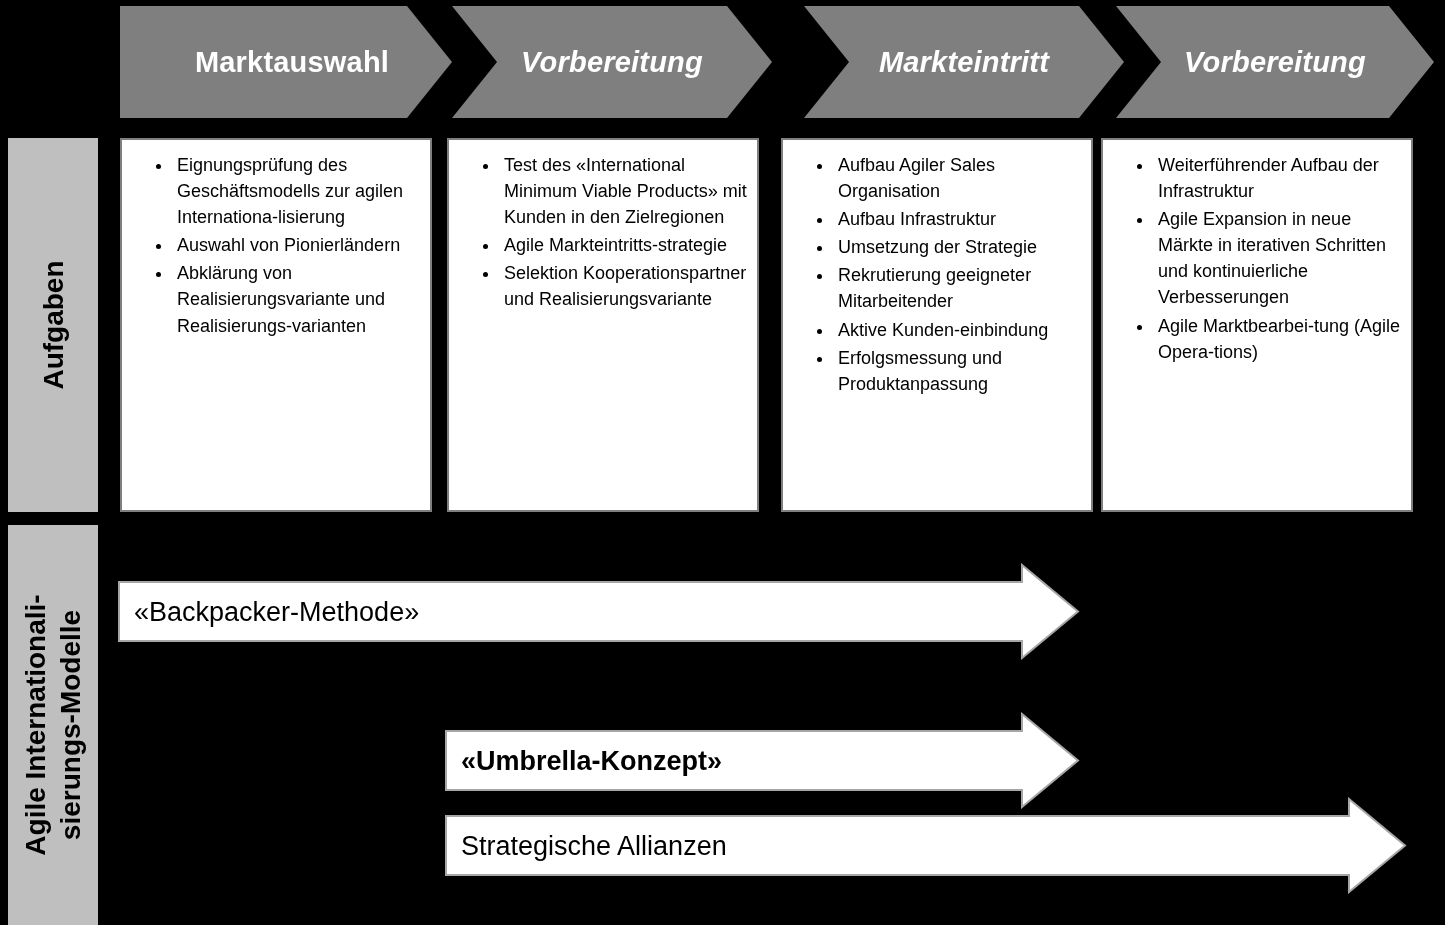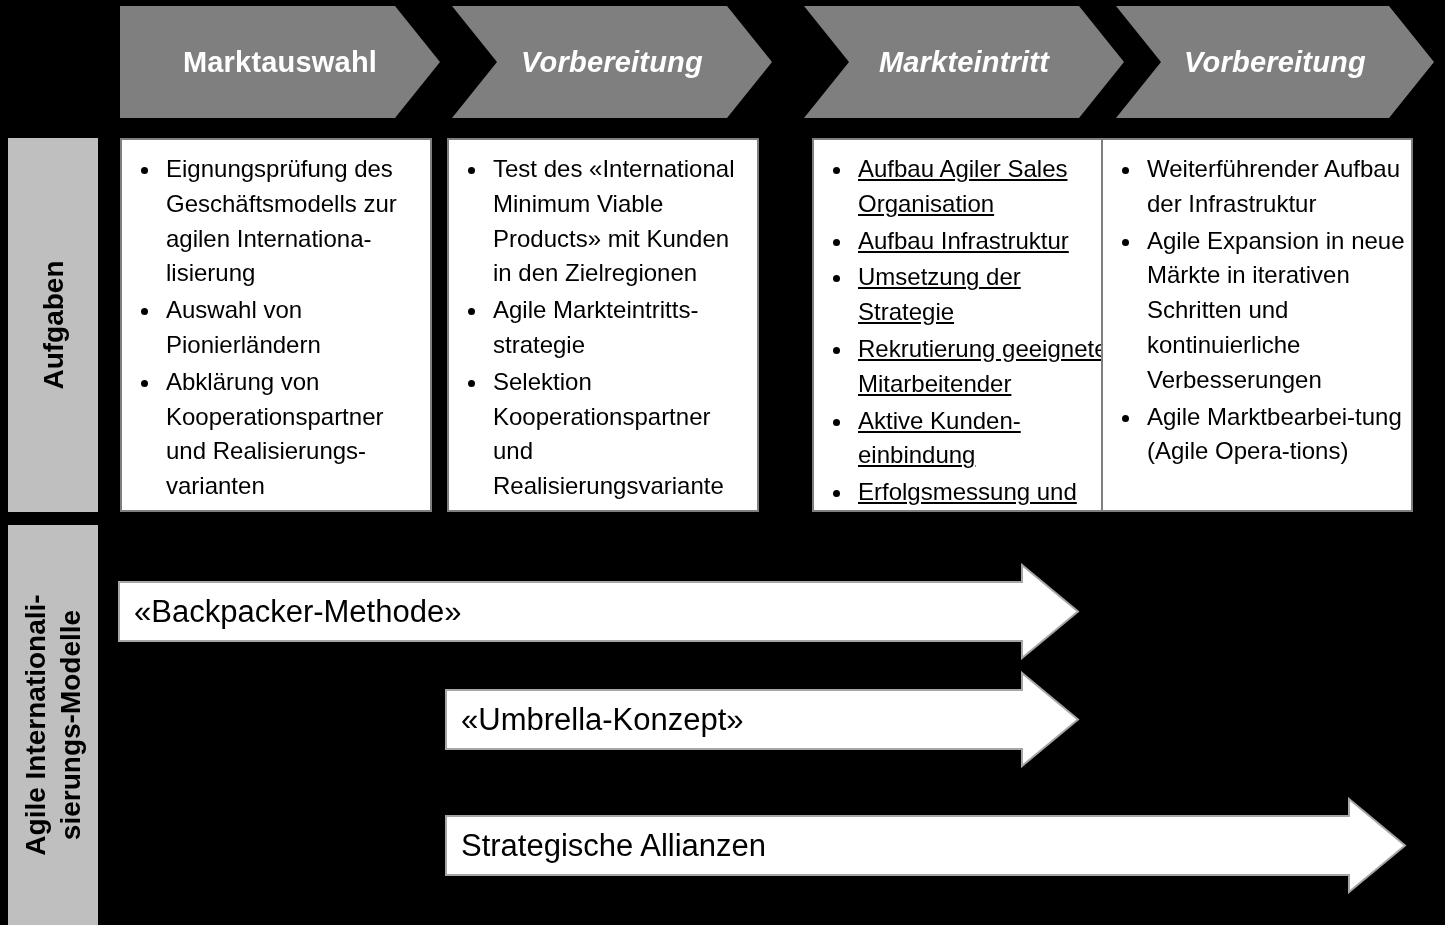--- a/index.html
+++ b/index.html
@@ -24,20 +24,21 @@
   
   .phase-arrow{
     position:absolute;top:6px;height:112px;
     background:var(--phase-arrow);
     color:var(--phase-text);
     display:flex;align-items:center;justify-content:center;
     font-weight:bold;font-size:29px;letter-spacing:0.2px;
   }
   .arrow-first{
     clip-path:polygon(0 0, calc(100% - 45px) 0, 100% 50%, calc(100% - 45px) 100%, 0 100%);
+    padding-left:12px;
   }
   .arrow-chevron{
     clip-path:polygon(0 0, calc(100% - 45px) 0, 100% 50%, calc(100% - 45px) 100%, 0 100%, 45px 50%);
     font-style:italic;
   }
 
   
   .side-box{
     position:absolute;left:8px;width:90px;
     background:var(--sidebar);
@@ -56,31 +57,31 @@
     background:var(--box-bg);
     border:2px solid var(--box-border);
     box-sizing:border-box;
     color:var(--text);
   }
   .task-box ul{
     margin:0;padding:12px 6px 6px 36px;
     list-style:disc outside;
   }
   .task-box li{
-    font-size:24px;line-height:1.45;margin:0 0 2px 4px;
+    font-size:18px;line-height:1.45;margin:0 0 2px 15px;
     padding-left:4px;
   }
 
   
   .model-arrow{position:absolute;height:97px;}
   .model-arrow svg{position:absolute;left:0;top:0;}
   .model-label{
     position:absolute;left:16px;top:50%;
     transform:translateY(-50%);
-    font-size:31px;color:var(--text);white-space:nowrap;
+    font-size:27px;color:var(--text);white-space:nowrap;
   }
 </style>
 </head>
 <body>
 
 <div class="phase-arrow arrow-first" style="left:120px;width:320px;">
   <span>Marktauswahl</span>
 </div>
 <div class="phase-arrow arrow-chevron" style="left:452px;width:320px;">
   <span>Vorbereitung</span>
@@ -95,33 +96,33 @@
 <div class="side-box" style="top:138px;height:374px;">
   <div class="vwrap">
     <div>Aufgaben</div>
   </div>
 </div>
 
 <div class="task-box" style="left:120px;">
   <ul>
     <li>Eignungsprüfung des Geschäftsmodells zur agilen Internationa-lisierung</li>
     <li>Auswahl von Pionierländern</li>
-    <li>Abklärung von Kooperationspartner und Realisierungs-varianten</li>
+    <li>Abklärung von Realisierungsvariante und Realisierungs-varianten</li>
   </ul>
 </div>
 
 <div class="task-box" style="left:447px;">
   <ul>
     <li>Test des «International Minimum Viable Products» mit Kunden in den Zielregionen</li>
     <li>Agile Markteintritts-strategie</li>
     <li>Selektion Kooperationspartner und Realisierungsvariante</li>
   </ul>
 </div>
 
-<div class="task-box" style="left:812px;text-decoration:underline;">
+<div class="task-box" style="left:781px;">
   <ul>
     <li>Aufbau Agiler Sales Organisation</li>
     <li>Aufbau Infrastruktur</li>
     <li>Umsetzung der Strategie</li>
     <li>Rekrutierung geeigneter Mitarbeitender</li>
     <li>Aktive Kunden-einbindung</li>
     <li>Erfolgsmessung und Produktanpassung</li>
   </ul>
 </div>
 
@@ -140,21 +141,21 @@
   </div>
 </div>
 
 <div class="model-arrow" style="left:118px;top:563px;width:962px;">
   <svg width="962" height="97" viewBox="0 0 962 97">
     <polygon points="1,19 904,19 904,2 960,48.5 904,95 904,78 1,78" style="fill:var(--model-arrow-fill);stroke:var(--model-arrow-border);stroke-width:2;"></polygon>
   </svg>
   <span class="model-label">«Backpacker-Methode»</span>
 </div>
 
-<div class="model-arrow" style="left:445px;top:671px;width:635px;">
+<div class="model-arrow" style="left:445px;top:712px;width:635px;font-weight:bold;">
   <svg width="635" height="97" viewBox="0 0 635 97">
     <polygon points="1,19 577,19 577,2 633,48.5 577,95 577,78 1,78" style="fill:var(--model-arrow-fill);stroke:var(--model-arrow-border);stroke-width:2;"></polygon>
   </svg>
   <span class="model-label">«Umbrella-Konzept»</span>
 </div>
 
 <div class="model-arrow" style="left:445px;top:797px;width:962px;padding-left:41px;">
   <svg width="962" height="97" viewBox="0 0 962 97">
     <polygon points="1,19 904,19 904,2 960,48.5 904,95 904,78 1,78" style="fill:var(--model-arrow-fill);stroke:var(--model-arrow-border);stroke-width:2;"></polygon>
   </svg>

